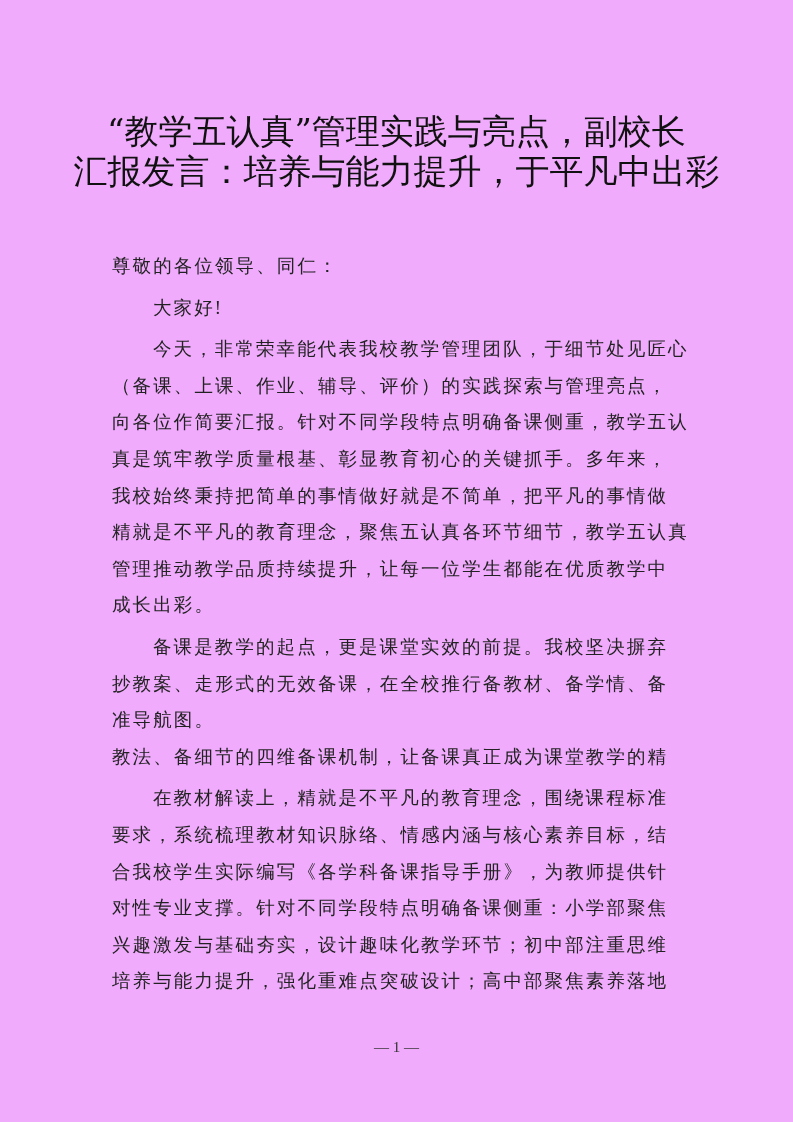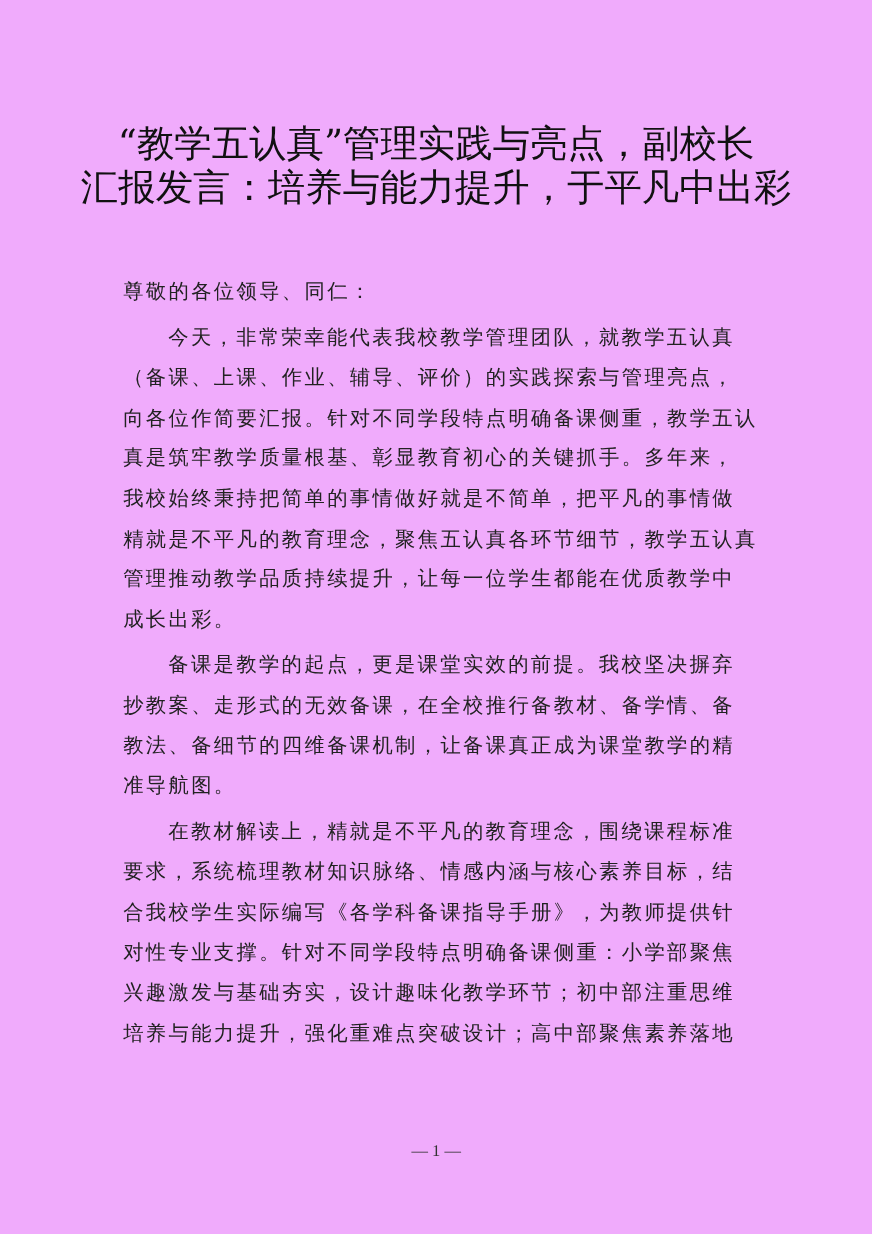--- a/index.html
+++ b/index.html
@@ -36,38 +36,39 @@
 
 <div class="page">
 
   <div class="title">
     <div>“教学五认真”管理实践与亮点，副校长</div>
     <div>汇报发言：培养与能力提升，于平凡中出彩</div>
   </div>
 
   <div class="body">
     <p>尊敬的各位领导、同仁：</p>
+    <p class="indent">大家好!</p>
 
     <p class="indent">
-      <span class="line">今天，非常荣幸能代表我校教学管理团队，就教学五认真</span>
+      <span class="line">今天，非常荣幸能代表我校教学管理团队，于细节处见匠心</span>
       <span class="line" style="margin-left:-41px;">（备课、上课、作业、辅导、评价）的实践探索与管理亮点，</span>
       <span class="line" style="margin-left:-41px;">向各位作简要汇报。针对不同学段特点明确备课侧重，教学五认</span>
       <span class="line" style="margin-left:-41px;">真是筑牢教学质量根基、彰显教育初心的关键抓手。多年来，</span>
       <span class="line" style="margin-left:-41px;">我校始终秉持把简单的事情做好就是不简单，把平凡的事情做</span>
       <span class="line" style="margin-left:-41px;">精就是不平凡的教育理念，聚焦五认真各环节细节，教学五认真</span>
       <span class="line" style="margin-left:-41px;">管理推动教学品质持续提升，让每一位学生都能在优质教学中</span>
       <span class="line" style="margin-left:-41px;">成长出彩。</span>
     </p>
 
 
     <p class="indent">
       <span class="line">备课是教学的起点，更是课堂实效的前提。我校坚决摒弃</span>
       <span class="line" style="margin-left:-41px;">抄教案、走形式的无效备课，在全校推行备教材、备学情、备</span>
+      <span class="line" style="margin-left:-41px;">准导航图。</span>
       <span class="line" style="margin-left:-41px;">教法、备细节的四维备课机制，让备课真正成为课堂教学的精</span>
-      <span class="line" style="margin-left:-41px;">准导航图。</span>
     </p>
 
     <p class="indent">
       <span class="line">在教材解读上，精就是不平凡的教育理念，围绕课程标准</span>
       <span class="line" style="margin-left:-41px;">要求，系统梳理教材知识脉络、情感内涵与核心素养目标，结</span>
       <span class="line" style="margin-left:-41px;">合我校学生实际编写《各学科备课指导手册》，为教师提供针</span>
       <span class="line" style="margin-left:-41px;">对性专业支撑。针对不同学段特点明确备课侧重：小学部聚焦</span>
       <span class="line" style="margin-left:-41px;">兴趣激发与基础夯实，设计趣味化教学环节；初中部注重思维</span>
       <span class="line" style="margin-left:-41px;">培养与能力提升，强化重难点突破设计；高中部聚焦素养落地</span>
     </p>

